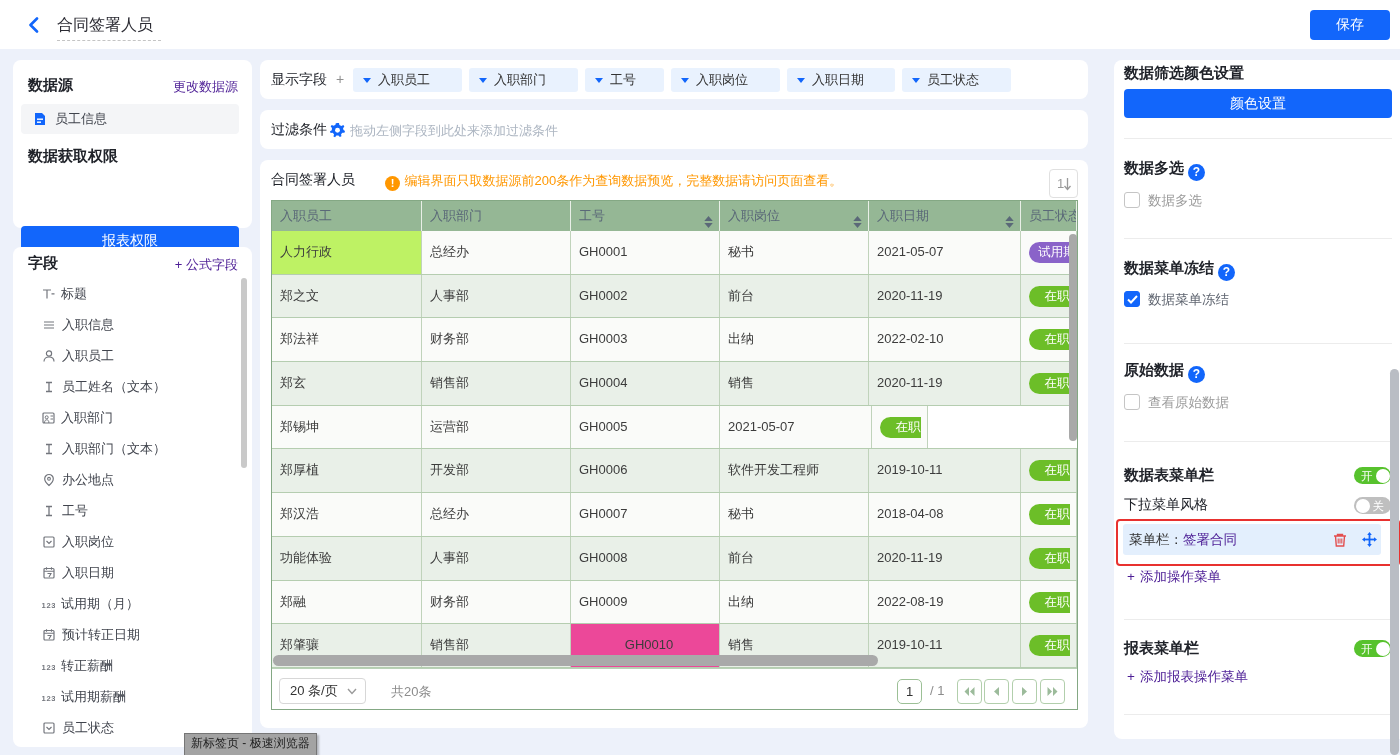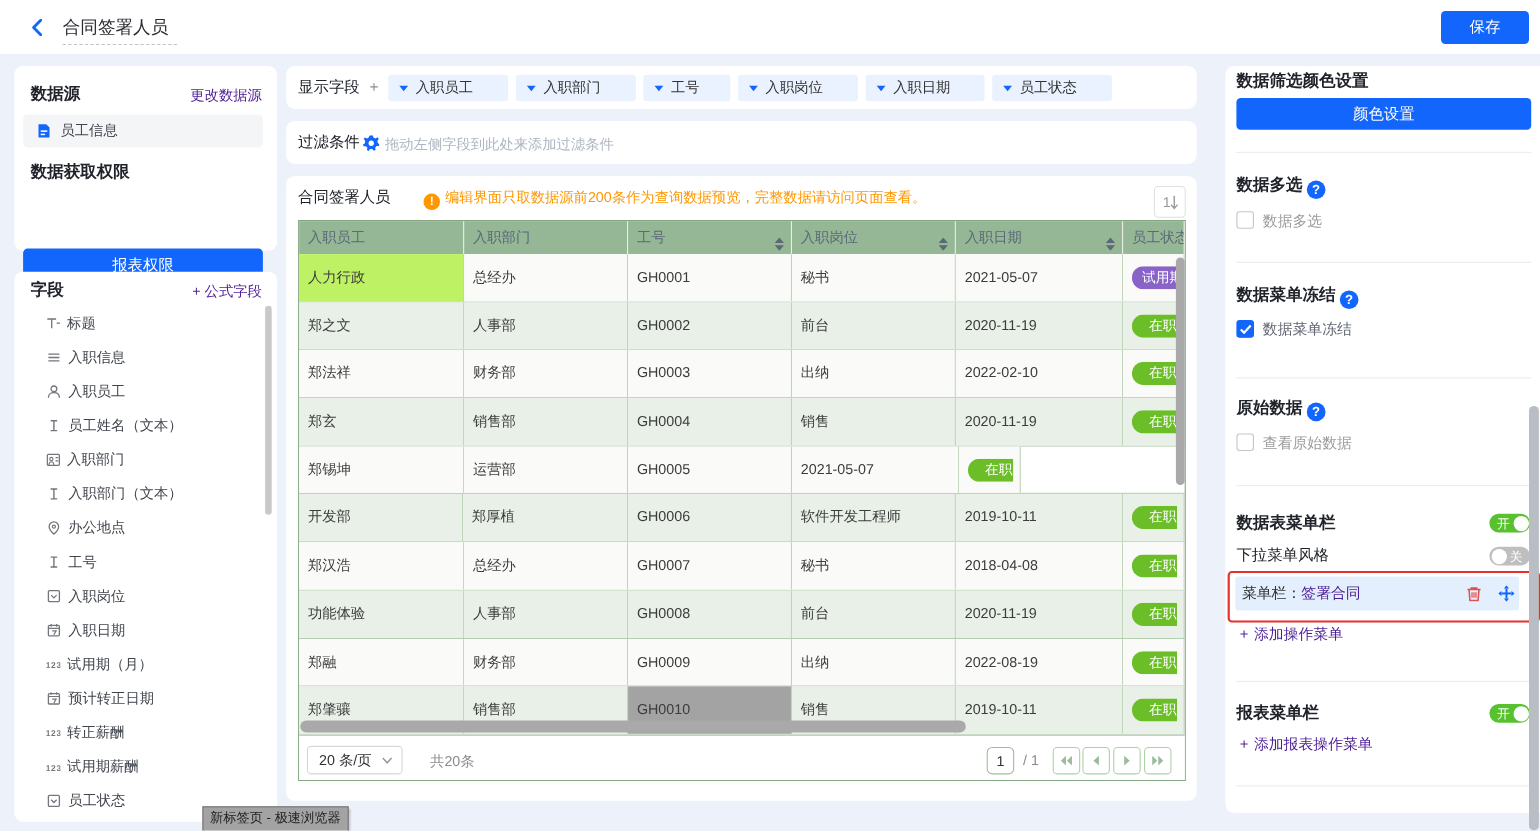--- a/index.html
+++ b/index.html
@@ -237,22 +237,22 @@
           <div class="td" style="width:149px; background:#fafbf9;">运营部</div>
           <div class="td" style="width:149px; background:#fafbf9;">GH0005</div>
           <div class="td" style="width:152px; background:#fafbf9;">2021-05-07</div>
           <div class="td" style="width:56px; background:#fafbf9; padding-left:0;">
             <div class="badgewrap">
               <div class="badge bgreen">在职</div>
             </div>
           </div>
         </div>
         <div class="trow">
+          <div class="td" style="width:150px; background:#e9f0e8;">郑厚植</div>
           <div class="td" style="width:149px; background:#e9f0e8;">开发部</div>
-          <div class="td" style="width:150px; background:#e9f0e8;">郑厚植</div>
           <div class="td" style="width:149px; background:#e9f0e8;">GH0006</div>
           <div class="td" style="width:149px; background:#e9f0e8;">软件开发工程师</div>
           <div class="td" style="width:152px; background:#e9f0e8;">2019-10-11</div>
           <div class="td" style="width:56px; background:#e9f0e8; padding-left:0;">
             <div class="badgewrap">
               <div class="badge bgreen">在职</div>
             </div>
           </div>
         </div>
         <div class="trow">
@@ -287,21 +287,21 @@
           <div class="td" style="width:152px; background:#fafbf9;">2022-08-19</div>
           <div class="td" style="width:56px; background:#fafbf9; padding-left:0;">
             <div class="badgewrap">
               <div class="badge bgreen">在职</div>
             </div>
           </div>
         </div>
         <div class="trow">
           <div class="td" style="width:150px; background:#e9f0e8;">郑肇骧</div>
           <div class="td" style="width:149px; background:#e9f0e8;">销售部</div>
-          <div class="td" style="width:149px; background:#a3a3a3;">GH0010</div>
+          <div class="td" style="width:149px; background:#ec4899;text-align:center;">GH0010</div>
           <div class="td" style="width:149px; background:#e9f0e8;">销售</div>
           <div class="td" style="width:152px; background:#e9f0e8;">2019-10-11</div>
           <div class="td" style="width:56px; background:#e9f0e8; padding-left:0;">
             <div class="badgewrap">
               <div class="badge bgreen">在职</div>
             </div>
           </div>
         </div>
       </div>
 

